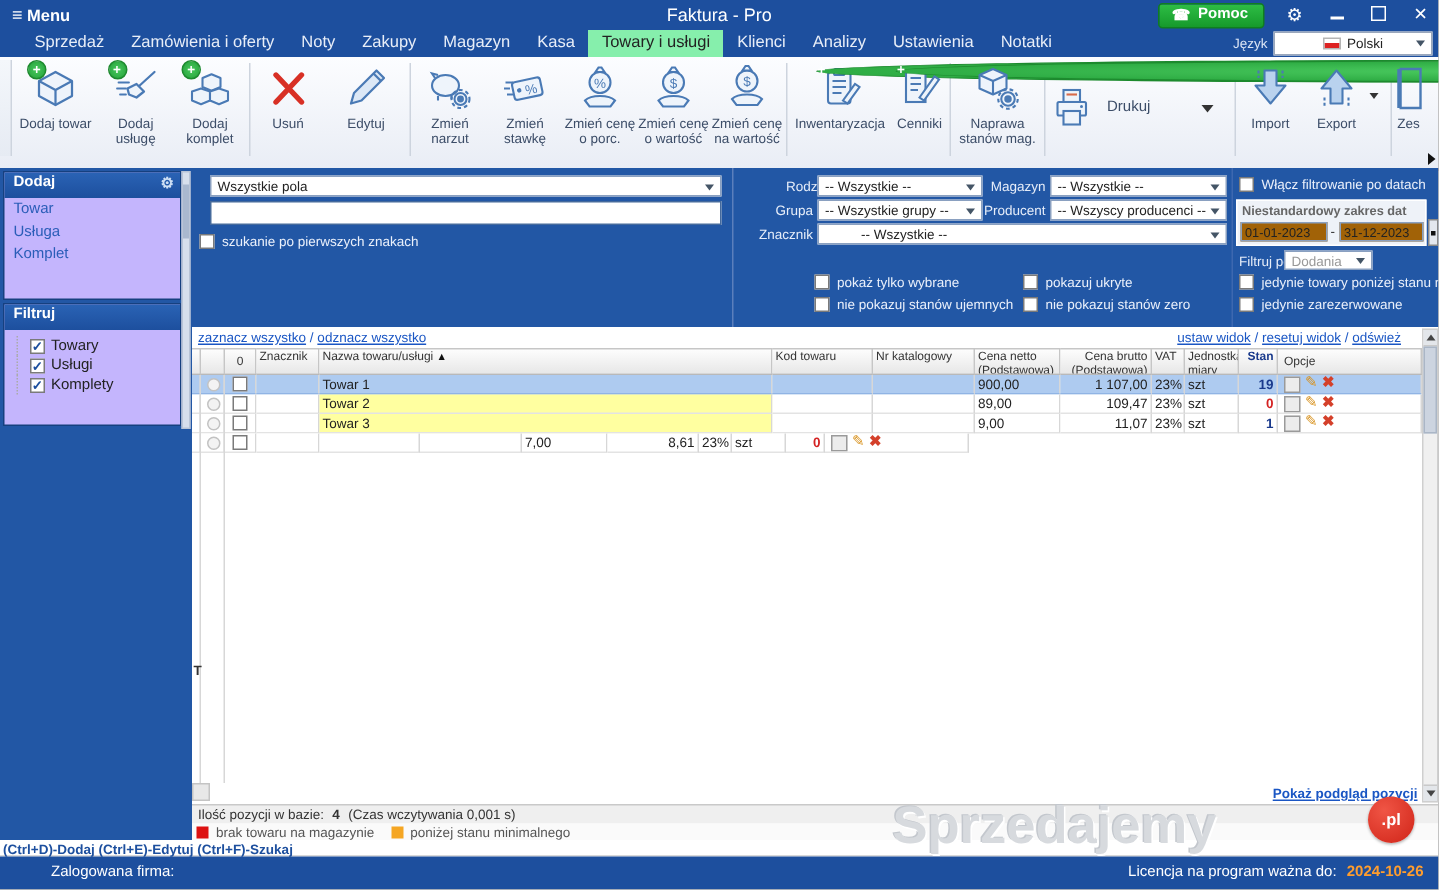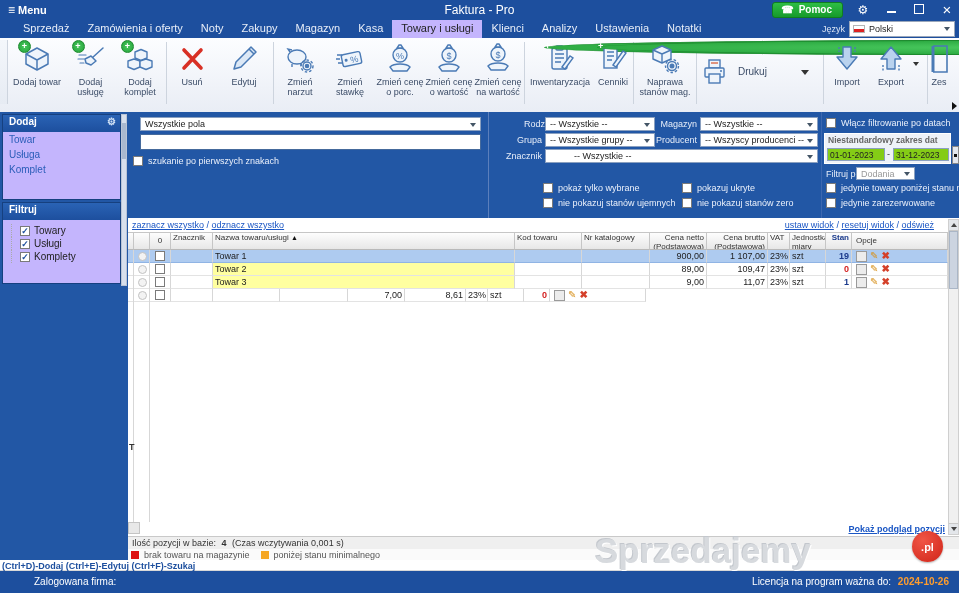--- a/index.html
+++ b/index.html
@@ -13,24 +13,24 @@
   .tb-right{position:absolute;right:4px;top:0;height:20px;display:flex;align-items:center;gap:12px;}
   .help-btn{background:linear-gradient(#2ebd45,#169a2b);border:1px solid #0f7d20;border-radius:3px;
             color:#fff;font-size:10px;font-weight:bold;padding:1px 10px 2px 8px;display:flex;align-items:center;gap:5px;}
   .help-btn .ph{font-size:10px;}
   .winbtn{color:#fff;font-size:12px;line-height:12px;width:16px;text-align:center;cursor:pointer;}
   .maxglyph{display:inline-block;width:8px;height:8px;border:1px solid #fff;}
   .mingl{display:inline-block;width:9px;height:2px;background:#fff;margin-bottom:1px;}
   
   .menubar{position:absolute;left:0;top:20px;width:959px;height:18px;background:#1d4f9e;display:flex;align-items:stretch;padding-left:14px;box-sizing:border-box;}
   .mi{color:#e8eef8;font-size:11px;padding:2px 9px 0 9px;cursor:pointer;}
-  .mi.active{background:#c4b5fd;color:#222;}
+  .mi.active{background:#86efac;color:#222;}
   .mb-right{position:absolute;right:4px;top:1px;display:flex;align-items:center;gap:4px;}
   .lang-label{color:#dbe5f5;font-size:9px;}
-  .lang-box{width:98px;height:14px;background:#fff;border:1px solid #9aa7bb;display:flex;align-items:center;gap:4px;padding:0 3px;font-size:9px;color:#222;position:relative;}
+  .lang-box{width:98px;height:14px;background:#fff;border:1px solid #9aa7bb;display:flex;align-items:center;gap:4px;padding:0 3px;font-size:9px;color:#222;position:relative;justify-content:center;}
   .flag{width:12px;height:8px;border:1px solid #b5b5b5;box-sizing:border-box;background:linear-gradient(#fff 50%,#d22 50%);}
   .lang-box .car{position:absolute;right:3px;top:4px;}
   
   .toolbar{position:absolute;left:0;top:38px;width:959px;height:72px;background:linear-gradient(#fcfdff,#e9edf5);
            border-bottom:2px solid #8b2121;box-sizing:content-box;display:flex;align-items:flex-start;padding-top:2px;}
   .tsliver{width:7px;height:64px;border-right:1px solid #cdd4de;background:linear-gradient(#f4f7fb,#e6ebf3);}
   .tsep{width:1px;height:62px;background:#cdd4de;margin:2px 1px 0 1px;flex:none;}
   .tbtn{display:flex;flex-direction:column;align-items:center;padding-top:3px;flex:none;cursor:pointer;}
   .ticon{width:32px;height:32px;position:relative;flex:none;}
   .tlabel{font-size:9px;color:#3c4d68;text-align:center;line-height:10px;margin-top:2px;}
@@ -63,39 +63,39 @@
   .fz-divider2{position:absolute;left:693px;top:0;width:1px;height:106px;background:#3d68b0;}
   .sel{position:absolute;background:#fff;border:1px solid #8aa0c0;font-size:9px;color:#222;
        padding:1px 14px 0 4px;box-sizing:border-box;height:14px;overflow:hidden;white-space:nowrap;cursor:pointer;}
   .sel .car,.lang-box .car{width:0;height:0;border-left:3px solid transparent;border-right:3px solid transparent;border-top:4px solid #456;position:absolute;right:4px;top:5px;}
   .flabel{position:absolute;font-size:9px;color:#e6edf9;text-align:right;white-space:nowrap;}
   .fcheck{position:absolute;display:flex;align-items:center;gap:5px;font-size:9px;color:#eaf0fb;white-space:nowrap;}
   .searchinput{position:absolute;left:12px;top:22px;width:341px;height:16px;background:#fff;border:1px solid #456a9c;
                box-sizing:border-box;font-size:10px;padding:0 3px;font-family:"Liberation Sans",sans-serif;}
   .groupbox{position:absolute;left:696px;top:21px;width:127px;height:31px;background:#eef2f8;border:1px solid #fff;box-sizing:border-box;}
   .gb-title{font-size:8.5px;font-weight:bold;color:#666;padding:1px 0 0 3px;white-space:nowrap;}
-  .datesel{position:absolute;top:14px;height:13px;background:#84cc16;border:1px solid #8aa0c0;font-size:8.5px;
+  .datesel{position:absolute;top:14px;height:13px;background:#a16207;border:1px solid #8aa0c0;font-size:8.5px;
            padding:1px 10px 0 2px;box-sizing:border-box;white-space:nowrap;}
   .date-dash{position:absolute;top:15px;left:62px;color:#333;font-size:9px;}
   .side-btn{position:absolute;left:824px;top:34px;width:7px;height:18px;background:#e3e7ee;border:1px solid #888;box-sizing:border-box;}
   .side-btn::after{content:"";position:absolute;left:1px;top:7px;width:3px;height:3px;background:#111;}
   
   .tablezone{position:absolute;left:128px;top:218px;width:831px;height:318px;background:#fff;}
   .linksrow{position:absolute;left:0;top:0;width:820px;height:14px;font-size:9px;}
   a.lnk{color:#1a56c4;text-decoration:underline;cursor:pointer;}
   .lnk-sep{color:#1a56c4;}
   .thead{position:absolute;left:0;top:14px;width:820px;height:18px;display:flex;}
   .th{background:linear-gradient(#fdfdfd,#e7e7e7);border-right:1px solid #c6c6c6;border-top:1px solid #c6c6c6;
       border-bottom:1px solid #b9b9b9;box-sizing:border-box;font-size:8px;line-height:8.5px;color:#333;
       padding:1px 2px;overflow:hidden;}
   .tr{position:absolute;left:0;width:820px;height:13px;display:flex;}
   .td{border-right:1px solid #d7d7d7;border-bottom:1px solid #e3e3e3;box-sizing:border-box;font-size:9px;
       line-height:12px;padding:0 2px;overflow:hidden;white-space:nowrap;background:#fff;}
   .c0{width:6px;} .c1{width:16px;} .c2{width:21px;display:flex;align-items:center;justify-content:center;}
-  .c3{width:42px;} .c4{width:302px;} .c5{width:67px;} .c6{width:68px;} .c7{width:57px;text-align:right;}
+  .c3{width:42px;} .c4{width:302px;} .c5{width:67px;} .c6{width:68px;} .c7{width:57px;}
   .c8{width:61px;text-align:right;} .c9{width:22px;} .c10{width:36px;} .c11{width:26px;text-align:right;font-weight:bold;}
   .c12{width:96px;display:flex;align-items:center;gap:3px;padding-left:4px;}
   .tr.sel-row .td{background:#aecbf0;border-bottom-color:#90b4e4;}
   .td.ylw{background:#ffffa0;}
   .stan-pos{color:#1a3a8c;} .stan-zero{color:#d42222;}
   .rowglyph{display:inline-block;width:7px;height:7px;border:1px solid #c2c2c2;border-radius:50%;margin:2px 0 0 2px;background:#f3f3f3;}
   .opt-doc{display:inline-block;width:9px;height:9px;background:#ececec;border:1px solid #9a9a9a;}
   .opt-pencil{color:#d8921e;font-size:10px;line-height:10px;}
   .opt-x{color:#d4402a;font-size:10px;line-height:10px;font-weight:bold;}
   .vline{position:absolute;top:32px;width:1px;height:272px;background:#d7d7d7;}

